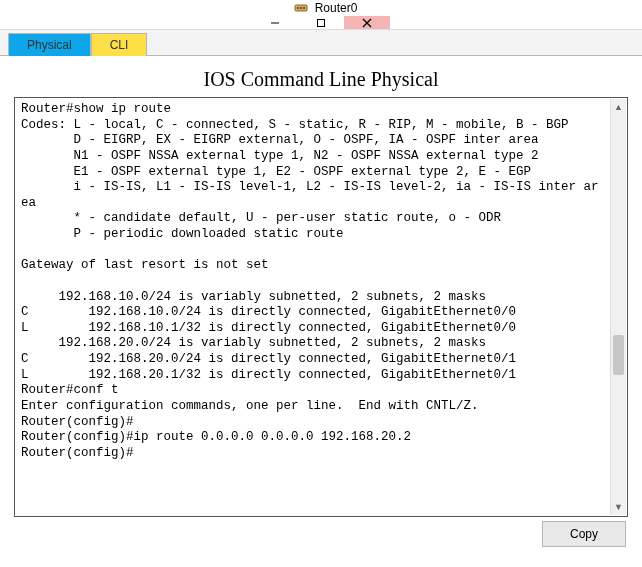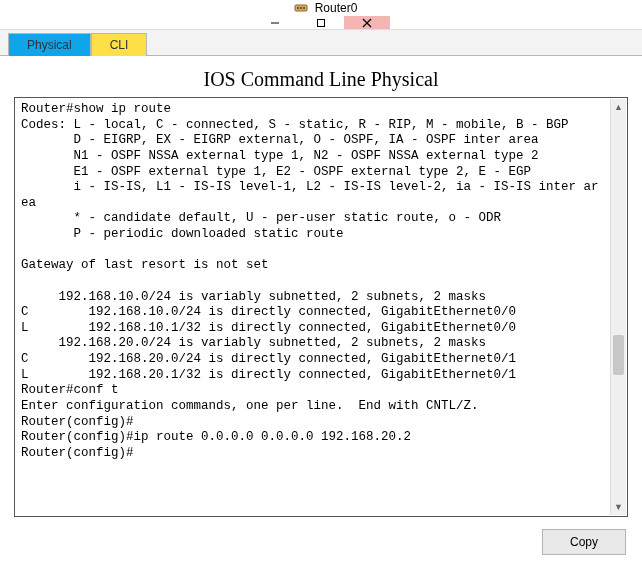--- a/index.html
+++ b/index.html
@@ -135,21 +135,21 @@
     right:2px;
     top: 220px;
     height: 40px;
     background:#c7c7c7;
     border-radius:2px;
   }
   .btnrow {
     display:flex;
     justify-content:flex-end;
     gap:14px;
-    margin-top:12px;
+    margin-top:4px;
     padding-right:2px;
   }
   .btn {
     width: 84px;
     height: 26px;
     background:#e9e9e9;
     border:1px solid #b5b5b5;
     font-size:12px;
     display:flex;
     align-items:center;

